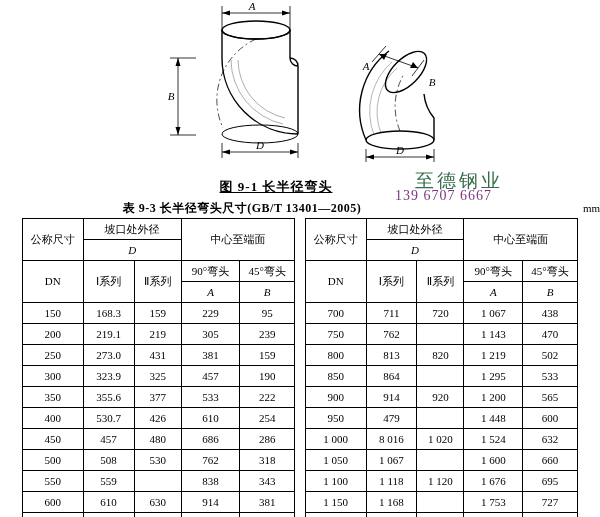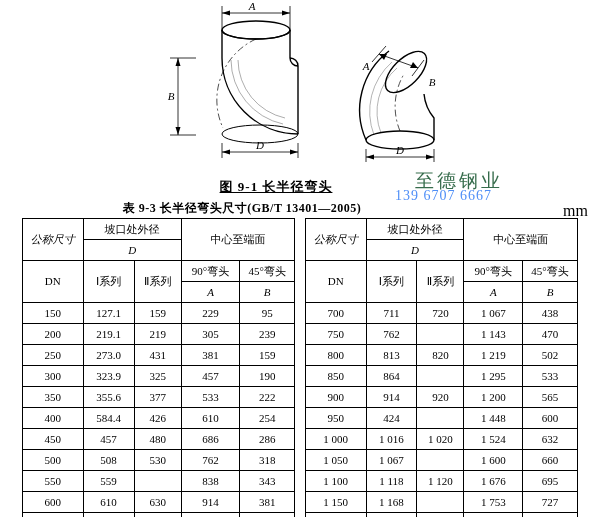--- a/index.html
+++ b/index.html
@@ -49,43 +49,43 @@
     left: 0;
     width: 484px;
     text-align: center;
     font-size: 12px;
     font-weight: bold;
     letter-spacing: 0.5px;
   }
   .unit {
     position: absolute;
     top: 202px;
-    right: 12px;
-    font-size: 16px;
+    right: 0;
+    font-size: 11px;
   }
 
   
   .watermark {
     position: absolute;
     top: 168px;
     left: 415px;
     font-size: 19px;
     color: #14532d;
     font-family: "Liberation Serif", serif;
     letter-spacing: 3px;
     opacity: 0.85;
     pointer-events: none;
     white-space: nowrap;
   }
   .watermark2 {
     position: absolute;
     top: 188px;
     left: 395px;
     font-size: 14px;
-    color: #3b82f6;
+    color: #701a75;
     letter-spacing: 1px;
     opacity: 0.9;
     pointer-events: none;
     white-space: nowrap;
   }
 
   
   .tables {
     position: absolute;
     top: 218px;
@@ -113,21 +113,21 @@
     line-height: 1.15;
   }
   .hdr-dn {
     width: 62px;
   }
   .hdr-d1 { width: 52px; }
   .hdr-d2 { width: 48px; }
   .hdr-a  { width: 60px; }
   .hdr-b  { width: 56px; }
   .it { font-style: italic; }
-  .tall { height: 26px; font-style: italic; }
+  .tall { height: 26px; }
   .gap {
     width: 10px;
     border: none !important;
   }
   .strong-top td { border-top-width: 2px; }
   .strong-bottom td { border-bottom-width: 2px; }
 </style>
 </head>
 <body>
 
@@ -264,21 +264,21 @@
           <td>45°弯头</td>
         </tr>
         <tr class="strong-bottom">
           <td class="it">A</td>
           <td class="it">B</td>
         </tr>
       </thead>
       <tbody>
         <tr>
           <td>150</td>
-          <td>127.1</td>
+          <td>168.3</td>
           <td>159</td>
           <td>229</td>
           <td>95</td>
         </tr>
         <tr>
           <td>200</td>
           <td>219.1</td>
           <td>219</td>
           <td>305</td>
           <td>239</td>
@@ -299,21 +299,21 @@
         </tr>
         <tr>
           <td>350</td>
           <td>355.6</td>
           <td>377</td>
           <td>533</td>
           <td>222</td>
         </tr>
         <tr>
           <td>400</td>
-          <td>584.4</td>
+          <td>530.7</td>
           <td>426</td>
           <td>610</td>
           <td>254</td>
         </tr>
         <tr>
           <td>450</td>
           <td>457</td>
           <td>480</td>
           <td>686</td>
           <td>286</td>
@@ -413,28 +413,28 @@
         </tr>
         <tr>
           <td>900</td>
           <td>914</td>
           <td>920</td>
           <td>1 200</td>
           <td>565</td>
         </tr>
         <tr>
           <td>950</td>
-          <td>424</td>
+          <td>479</td>
           <td></td>
           <td>1 448</td>
           <td>600</td>
         </tr>
         <tr>
           <td>1 000</td>
-          <td>1 016</td>
+          <td>8 016</td>
           <td>1 020</td>
           <td>1 524</td>
           <td>632</td>
         </tr>
         <tr>
           <td>1 050</td>
           <td>1 067</td>
           <td></td>
           <td>1 600</td>
           <td>660</td>

